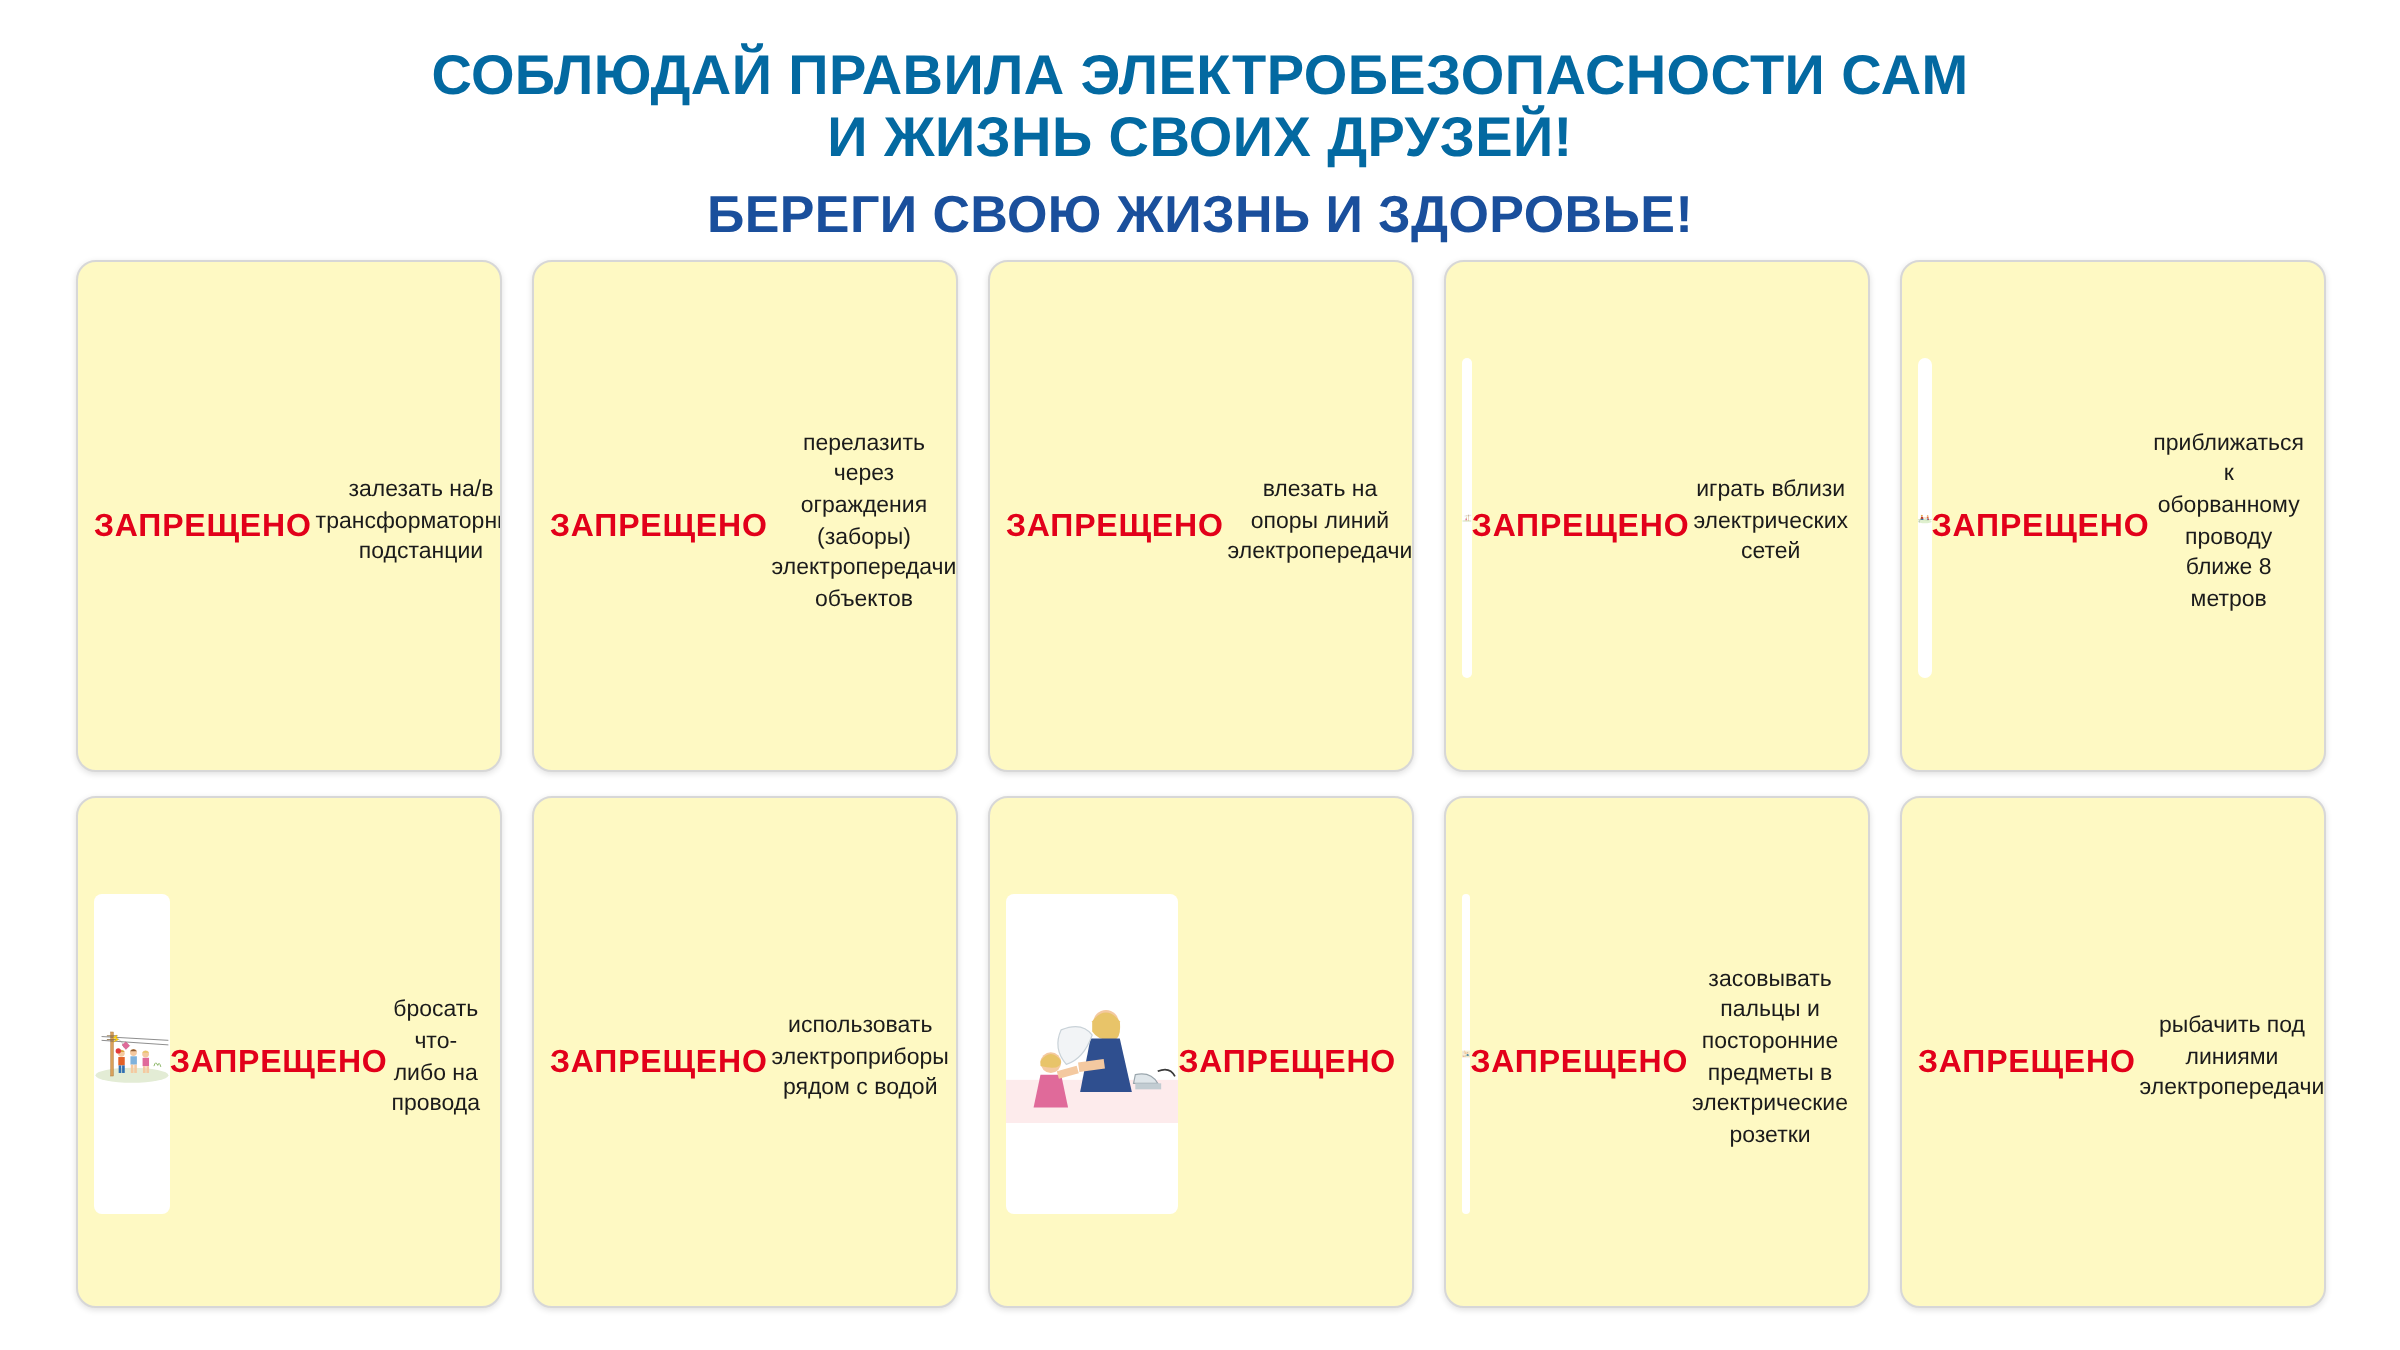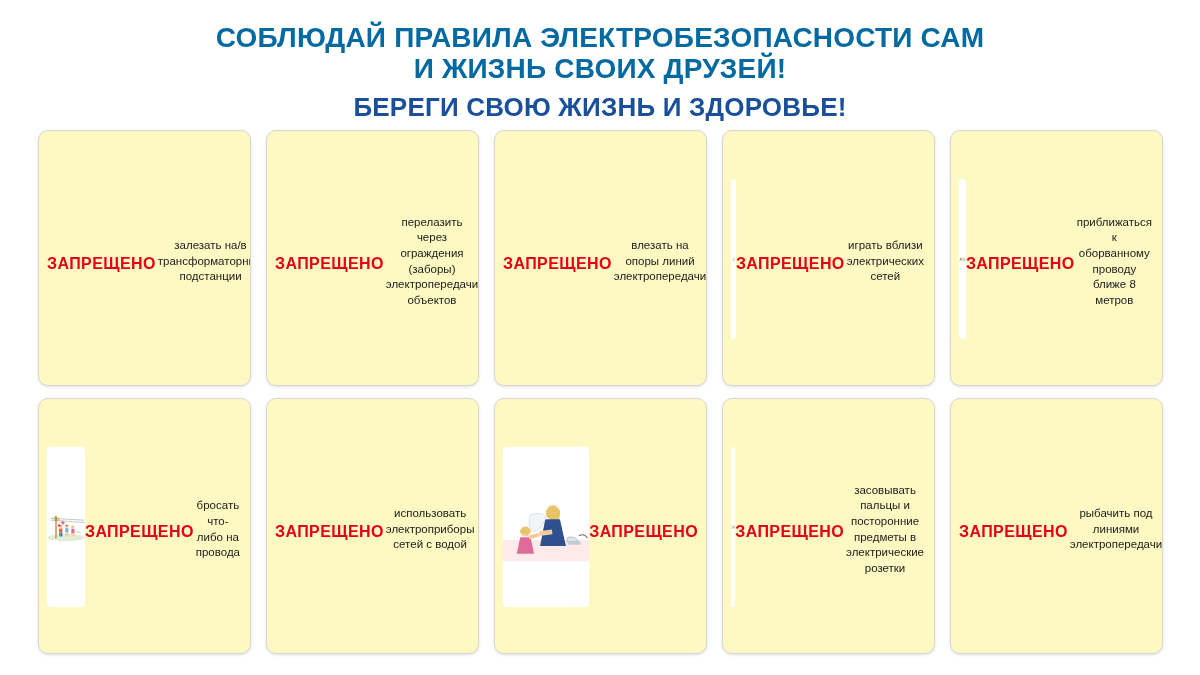--- a/index.html
+++ b/index.html
@@ -320,21 +320,21 @@
           <circle cx="56" cy="72" r="14" fill="#f4c9a0"></circle>
           <path d="M42 68 q14 -20 28 -2 q-6 -10 -14 -4 q-8 -4 -14 6 z" fill="#d9a23a"></path>
           <rect x="44" y="88" width="26" height="22" fill="#f4c9a0"></rect>
           <rect x="68" y="100" width="34" height="9" fill="#f4c9a0"></rect>
 
           <rect x="96" y="100" width="20" height="10" rx="4" fill="#e8e8e8" stroke="#9a9a9a" stroke-width="1"></rect>
           <path d="M116 106 q14 12 30 6" stroke="#3a3a3a" stroke-width="2" fill="none"></path>
         </svg>
       </div>
       <div class="ban-word">ЗАПРЕЩЕНО</div>
-      <div class="caption">использовать электроприборы сетей с водой</div>
+      <div class="caption">использовать электроприборы рядом с водой</div>
     </div>
 
     <div class="card">
       <div class="art">
         <svg viewBox="0 0 200 160" xmlns="http://www.w3.org/2000/svg">
           <rect x="0" y="0" width="200" height="160" fill="#ffffff"></rect>
           <rect x="0" y="110" width="200" height="50" fill="#fdebec"></rect>
 
           <circle cx="116" cy="44" r="15" fill="#f4c9a0"></circle>
           <path d="M100 42 q16 -20 32 0 q2 18 -6 22 q-18 2 -26 -10 z" fill="#e8c469"></path>

